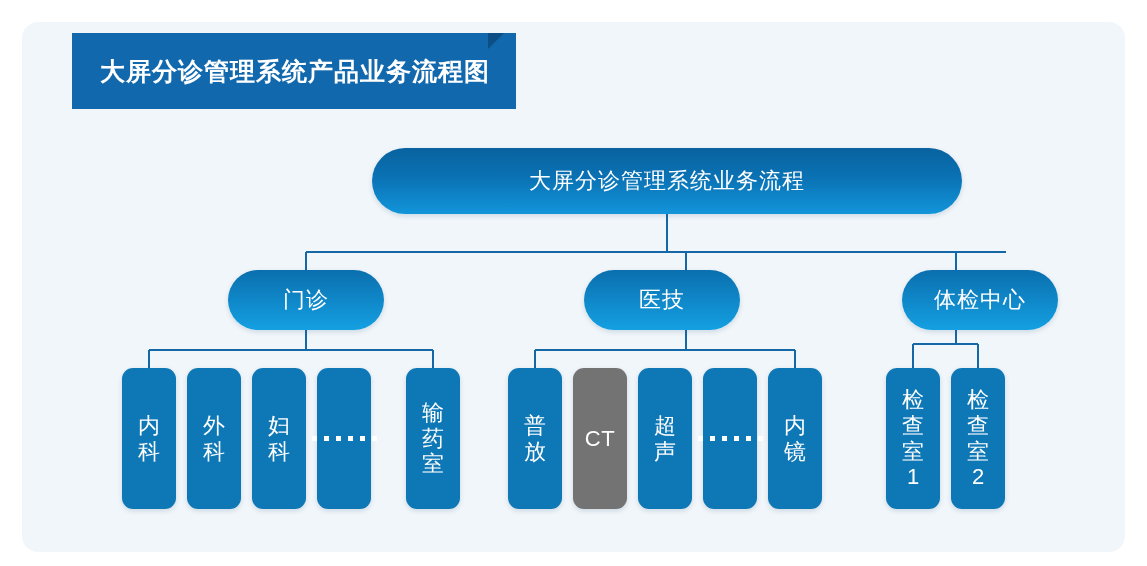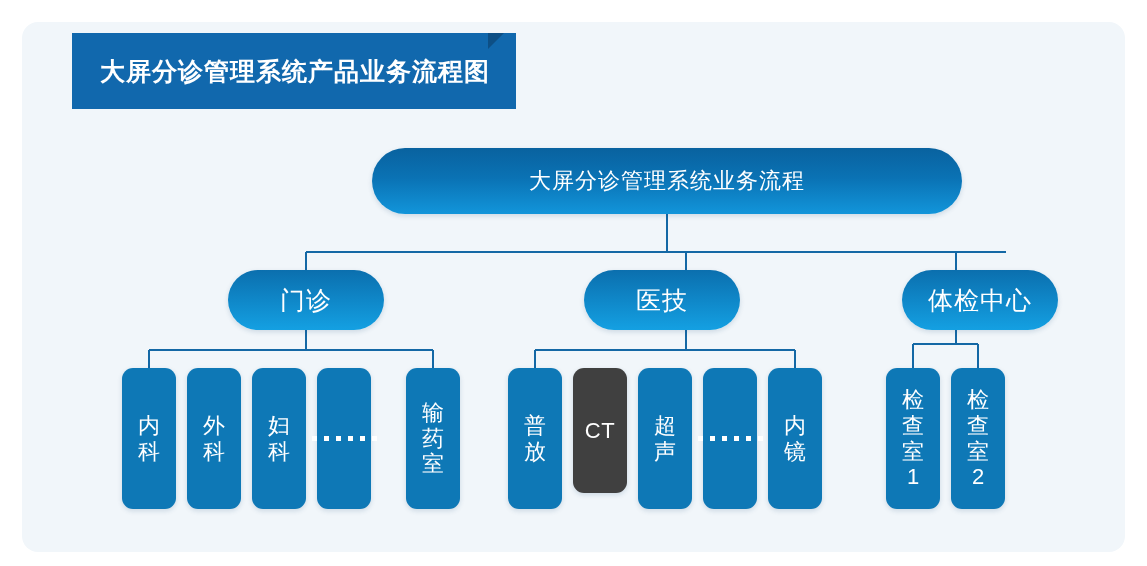--- a/index.html
+++ b/index.html
@@ -92,21 +92,21 @@
     font-size: 22px;
     letter-spacing: 1px;
     align-items: center;
   }
 
   .node-branch {
     top: 270px;
     height: 60px;
     border-radius: 30px;
     background: linear-gradient(180deg, #0b6fae 0%, #0f87c8 50%, #14a0e2 100%);
-    font-size: 25px;
+    font-size: 22px;
     letter-spacing: 1px;
   }
 
   .node-leaf {
     top: 368px;
     width: 54px;
     height: 141px;
     border-radius: 11px;
     background: #0e78b6;
     font-size: 22px;
@@ -220,21 +220,21 @@
 药
 室</span>
       </div>
       <div class="node node-branch" style="left: 584px; top: 270px; width: 156px; height: 60px;">
         <span>医技</span>
       </div>
       <div class="node node-leaf" style="left: 508px; top: 368px; width: 54px; height: 141px; background: rgb(14, 120, 182);">
         <span class="leaf-text">普
 放</span>
       </div>
-      <div class="node node-leaf" style="left: 573px; top: 368px; width: 54px; height: 125px; background: #404040;">
+      <div class="node node-leaf" style="left: 573px; top: 368px; width: 54px; height: 141px; background: #737373;">
         <span class="leaf-latin">CT</span>
       </div>
       <div class="node node-leaf" style="left: 638px; top: 368px; width: 54px; height: 141px; background: rgb(14, 120, 182);">
         <span class="leaf-text">超
 声</span>
       </div>
       <div class="node node-leaf leaf-ellipsis" style="left: 703px; top: 368px; width: 54px; height: 141px; background: rgb(14, 120, 182);">
         <span class="dots">
           <span class="dot-group">
             <span class="dot"></span>

